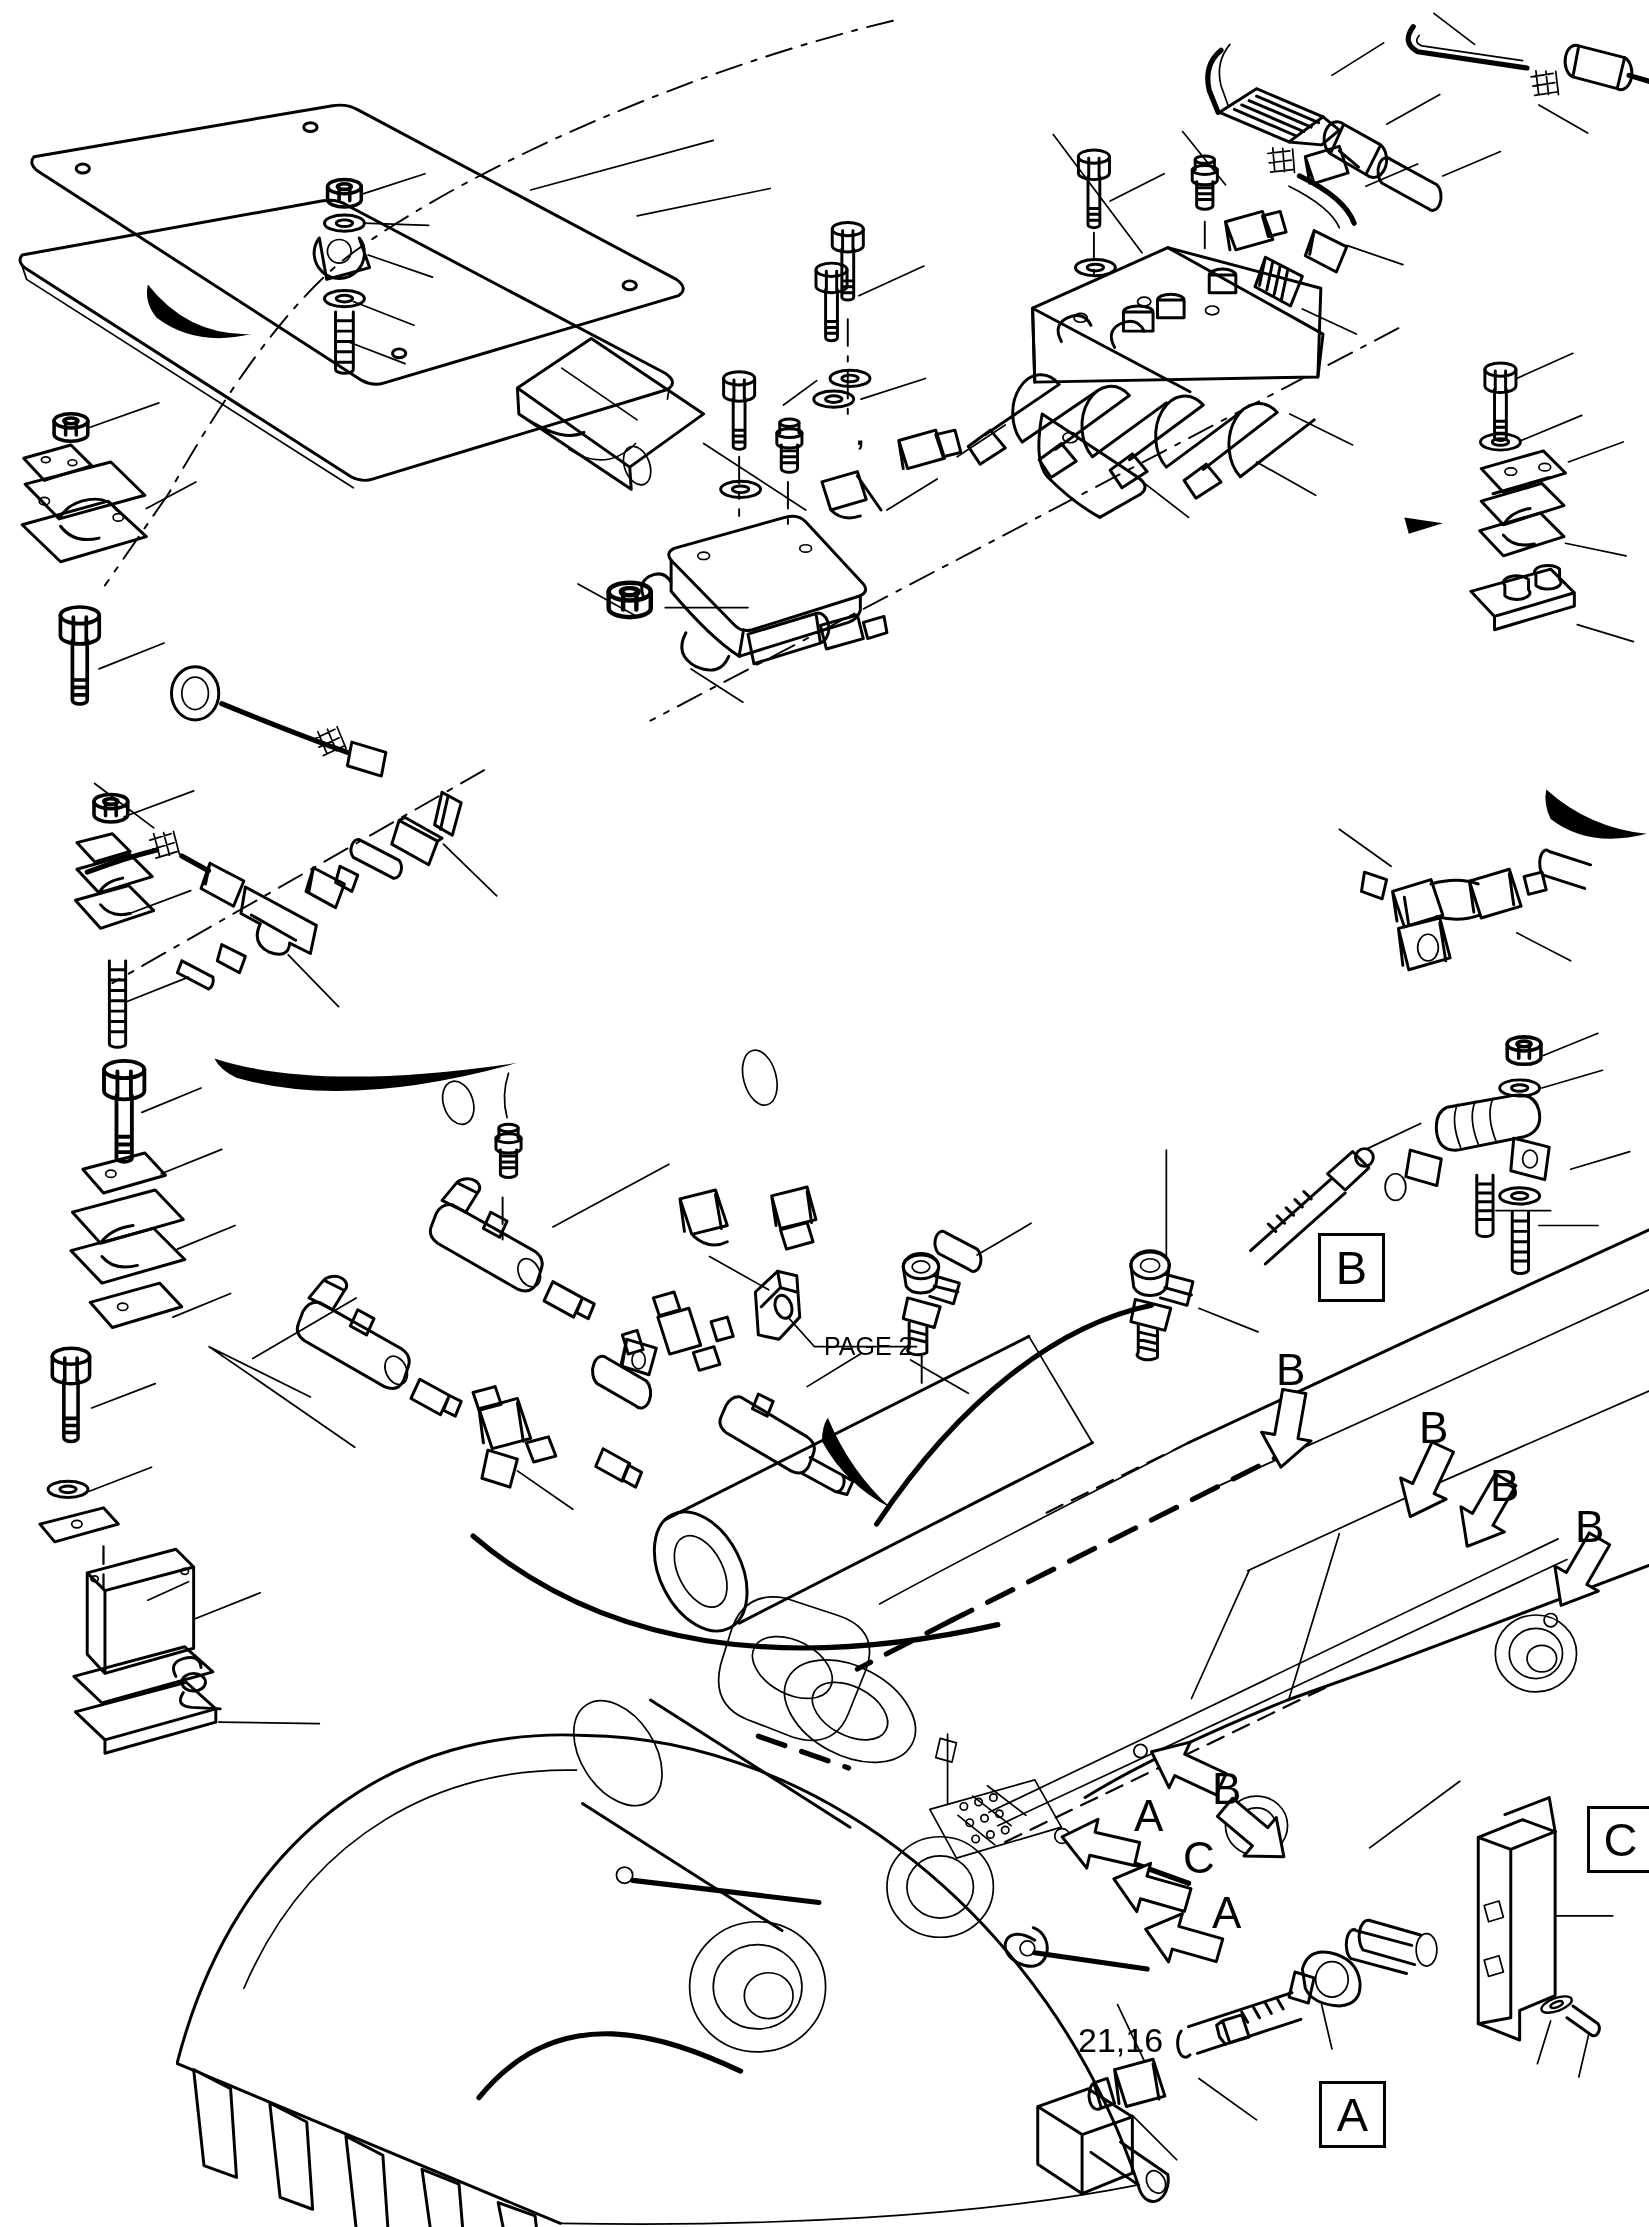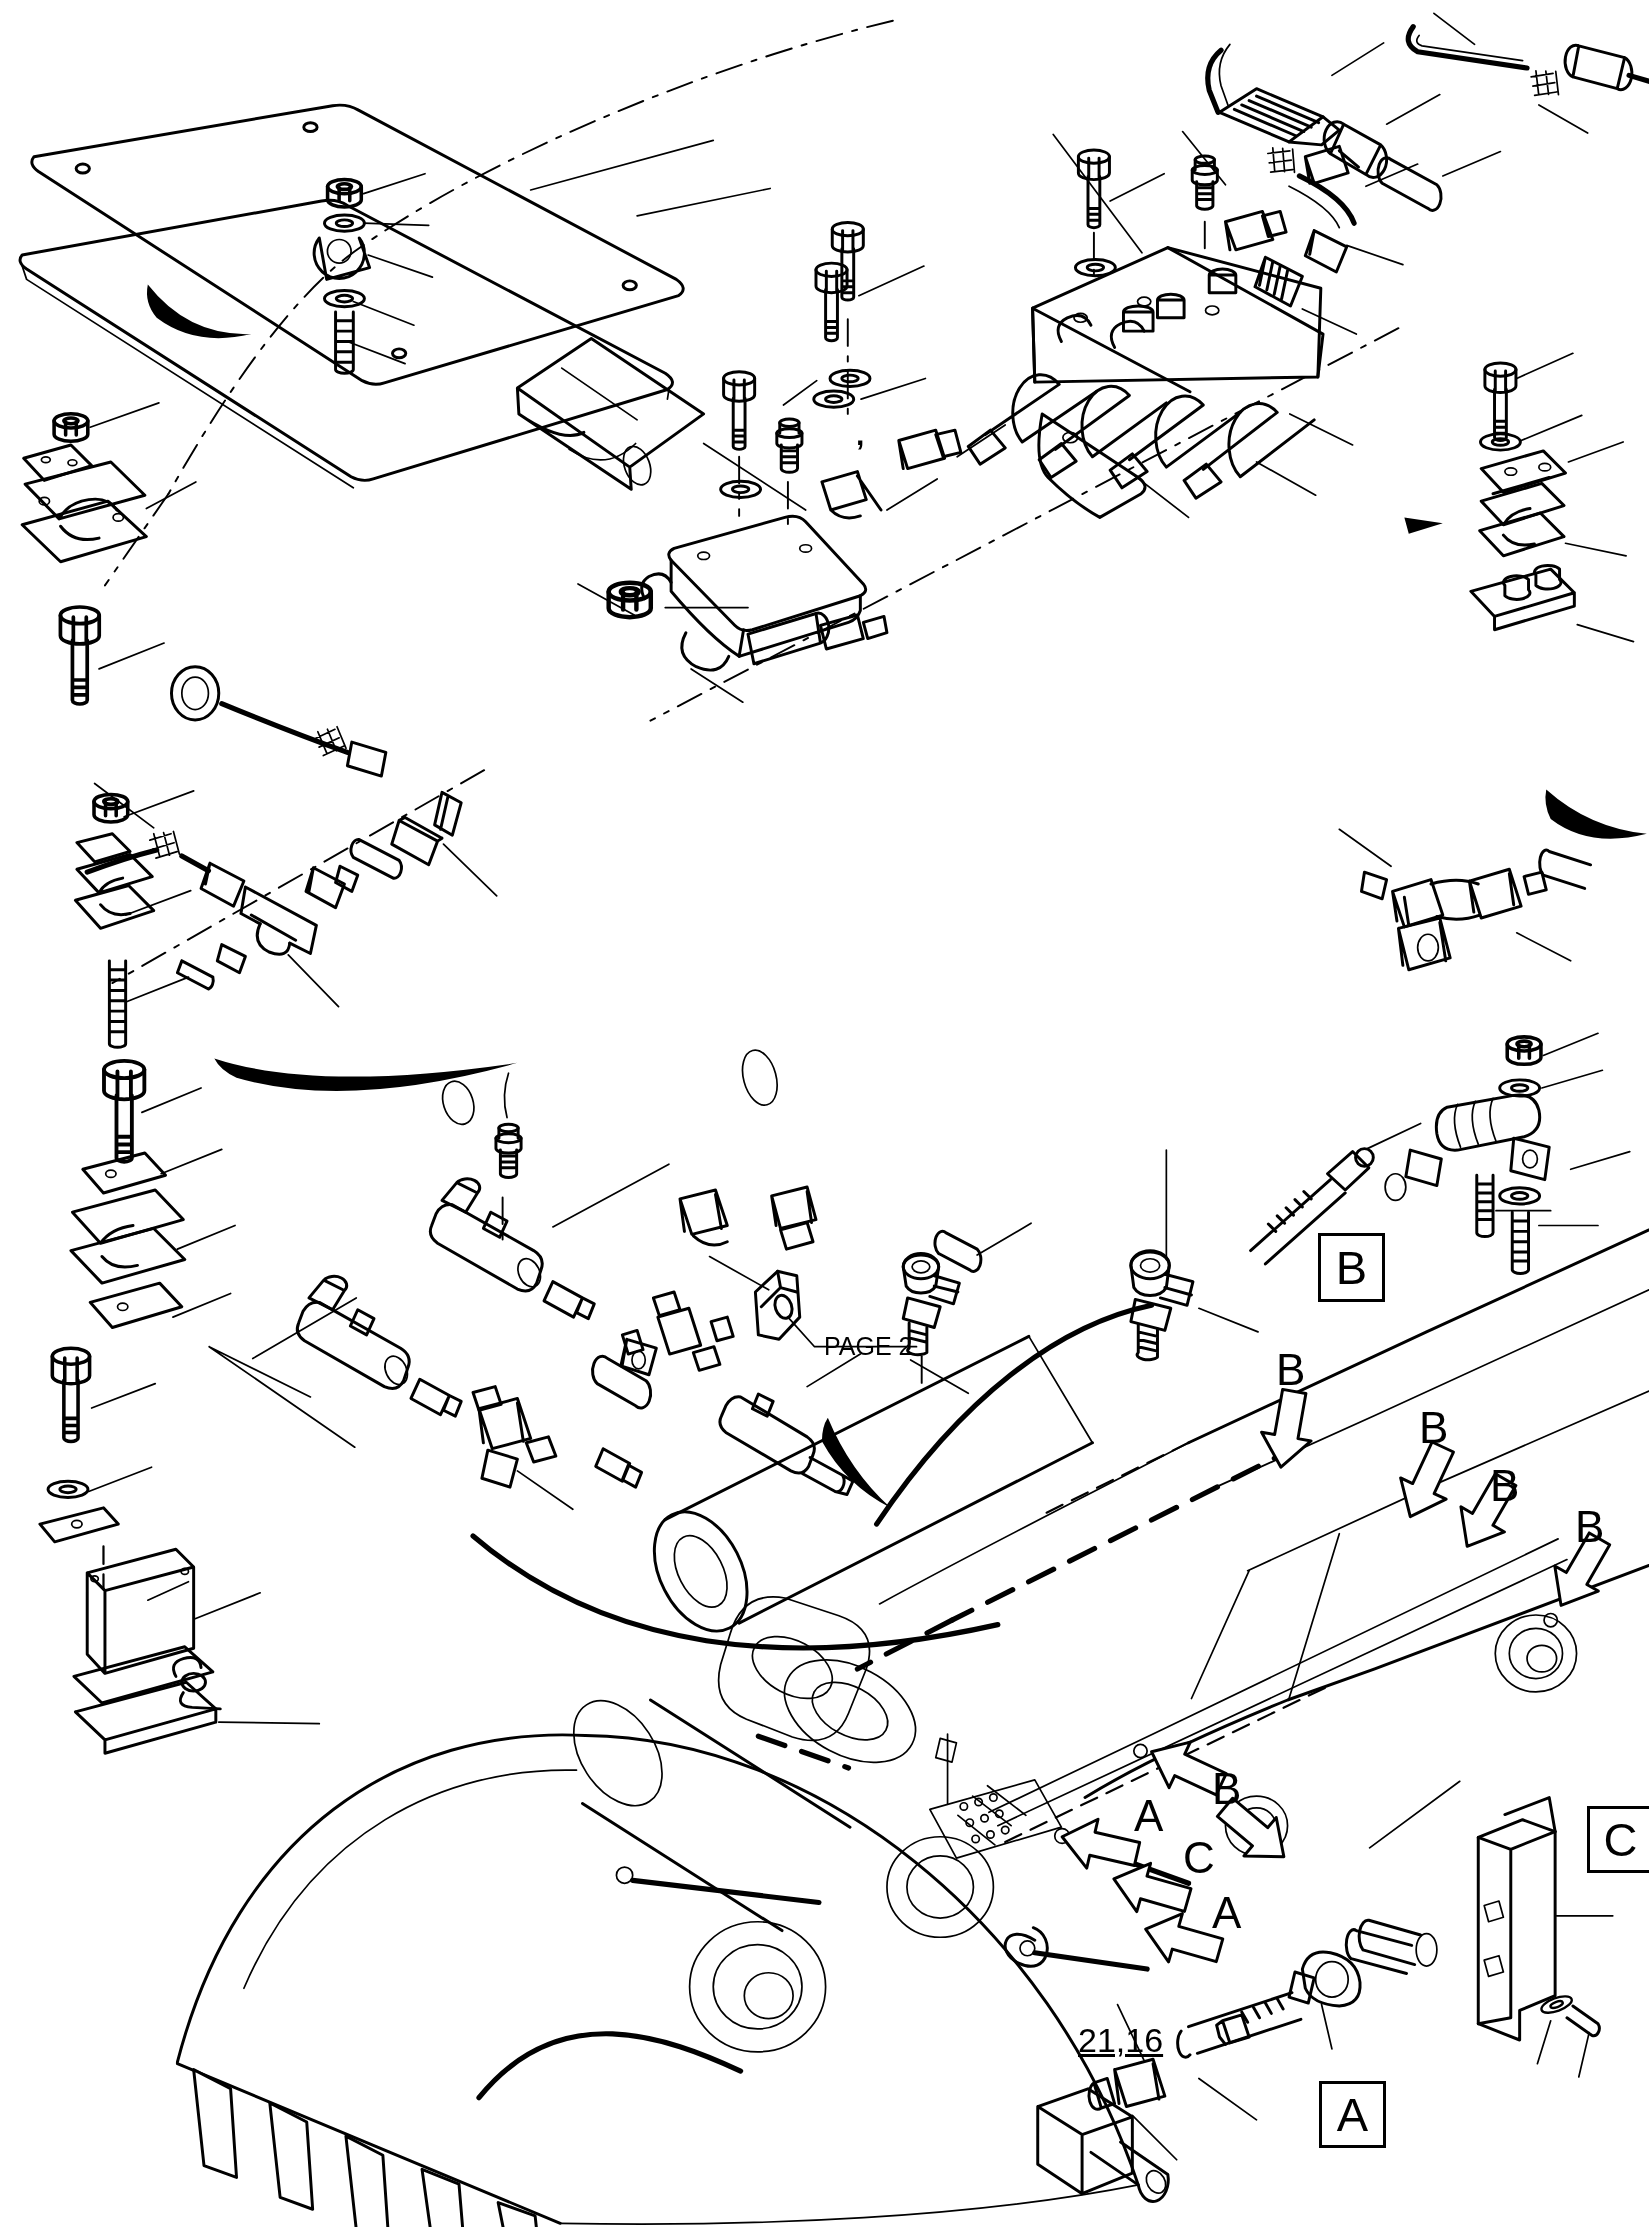--- a/index.html
+++ b/index.html
@@ -514,21 +514,21 @@
   <use href="#arrowshape" transform="translate(2112,2172) rotate(120)"></use>
   <use href="#arrowshape" transform="translate(1558,2370) rotate(205)"></use>
   <use href="#arrowshape" transform="translate(1737,2512) rotate(40)"></use>
   <use href="#arrowshape" transform="translate(1437,2485) rotate(193)"></use>
   <use href="#arrowshape" transform="translate(1507,2542) rotate(196)"></use>
   <use href="#arrowshape" transform="translate(1550,2610) rotate(196)"></use>
 </g>
 </svg>
 
 <div class="lbl page-ref" style="left:816px;top:1334px;margin-left:8px;">PAGE 2</div>
-<div class="lbl part-note" style="left:1078px;top:2023px;text-decoration:underline;">21,16</div>
+<div class="lbl part-note" style="left:1078px;top:2023px;">21,16</div>
 <div class="lbl stray" style="left:856px;top:420px;">,</div>
 
 <div class="box" style="left:1318px;top:1233px;width:61px;height:63px;">
       <span>B</span>
     </div>
 <div class="box" style="left:1587px;top:1806px;width:61px;height:61px;">
       <span>C</span>
     </div>
 <div class="box" style="left:1319px;top:2081px;width:61px;height:61px;">
       <span>A</span>

